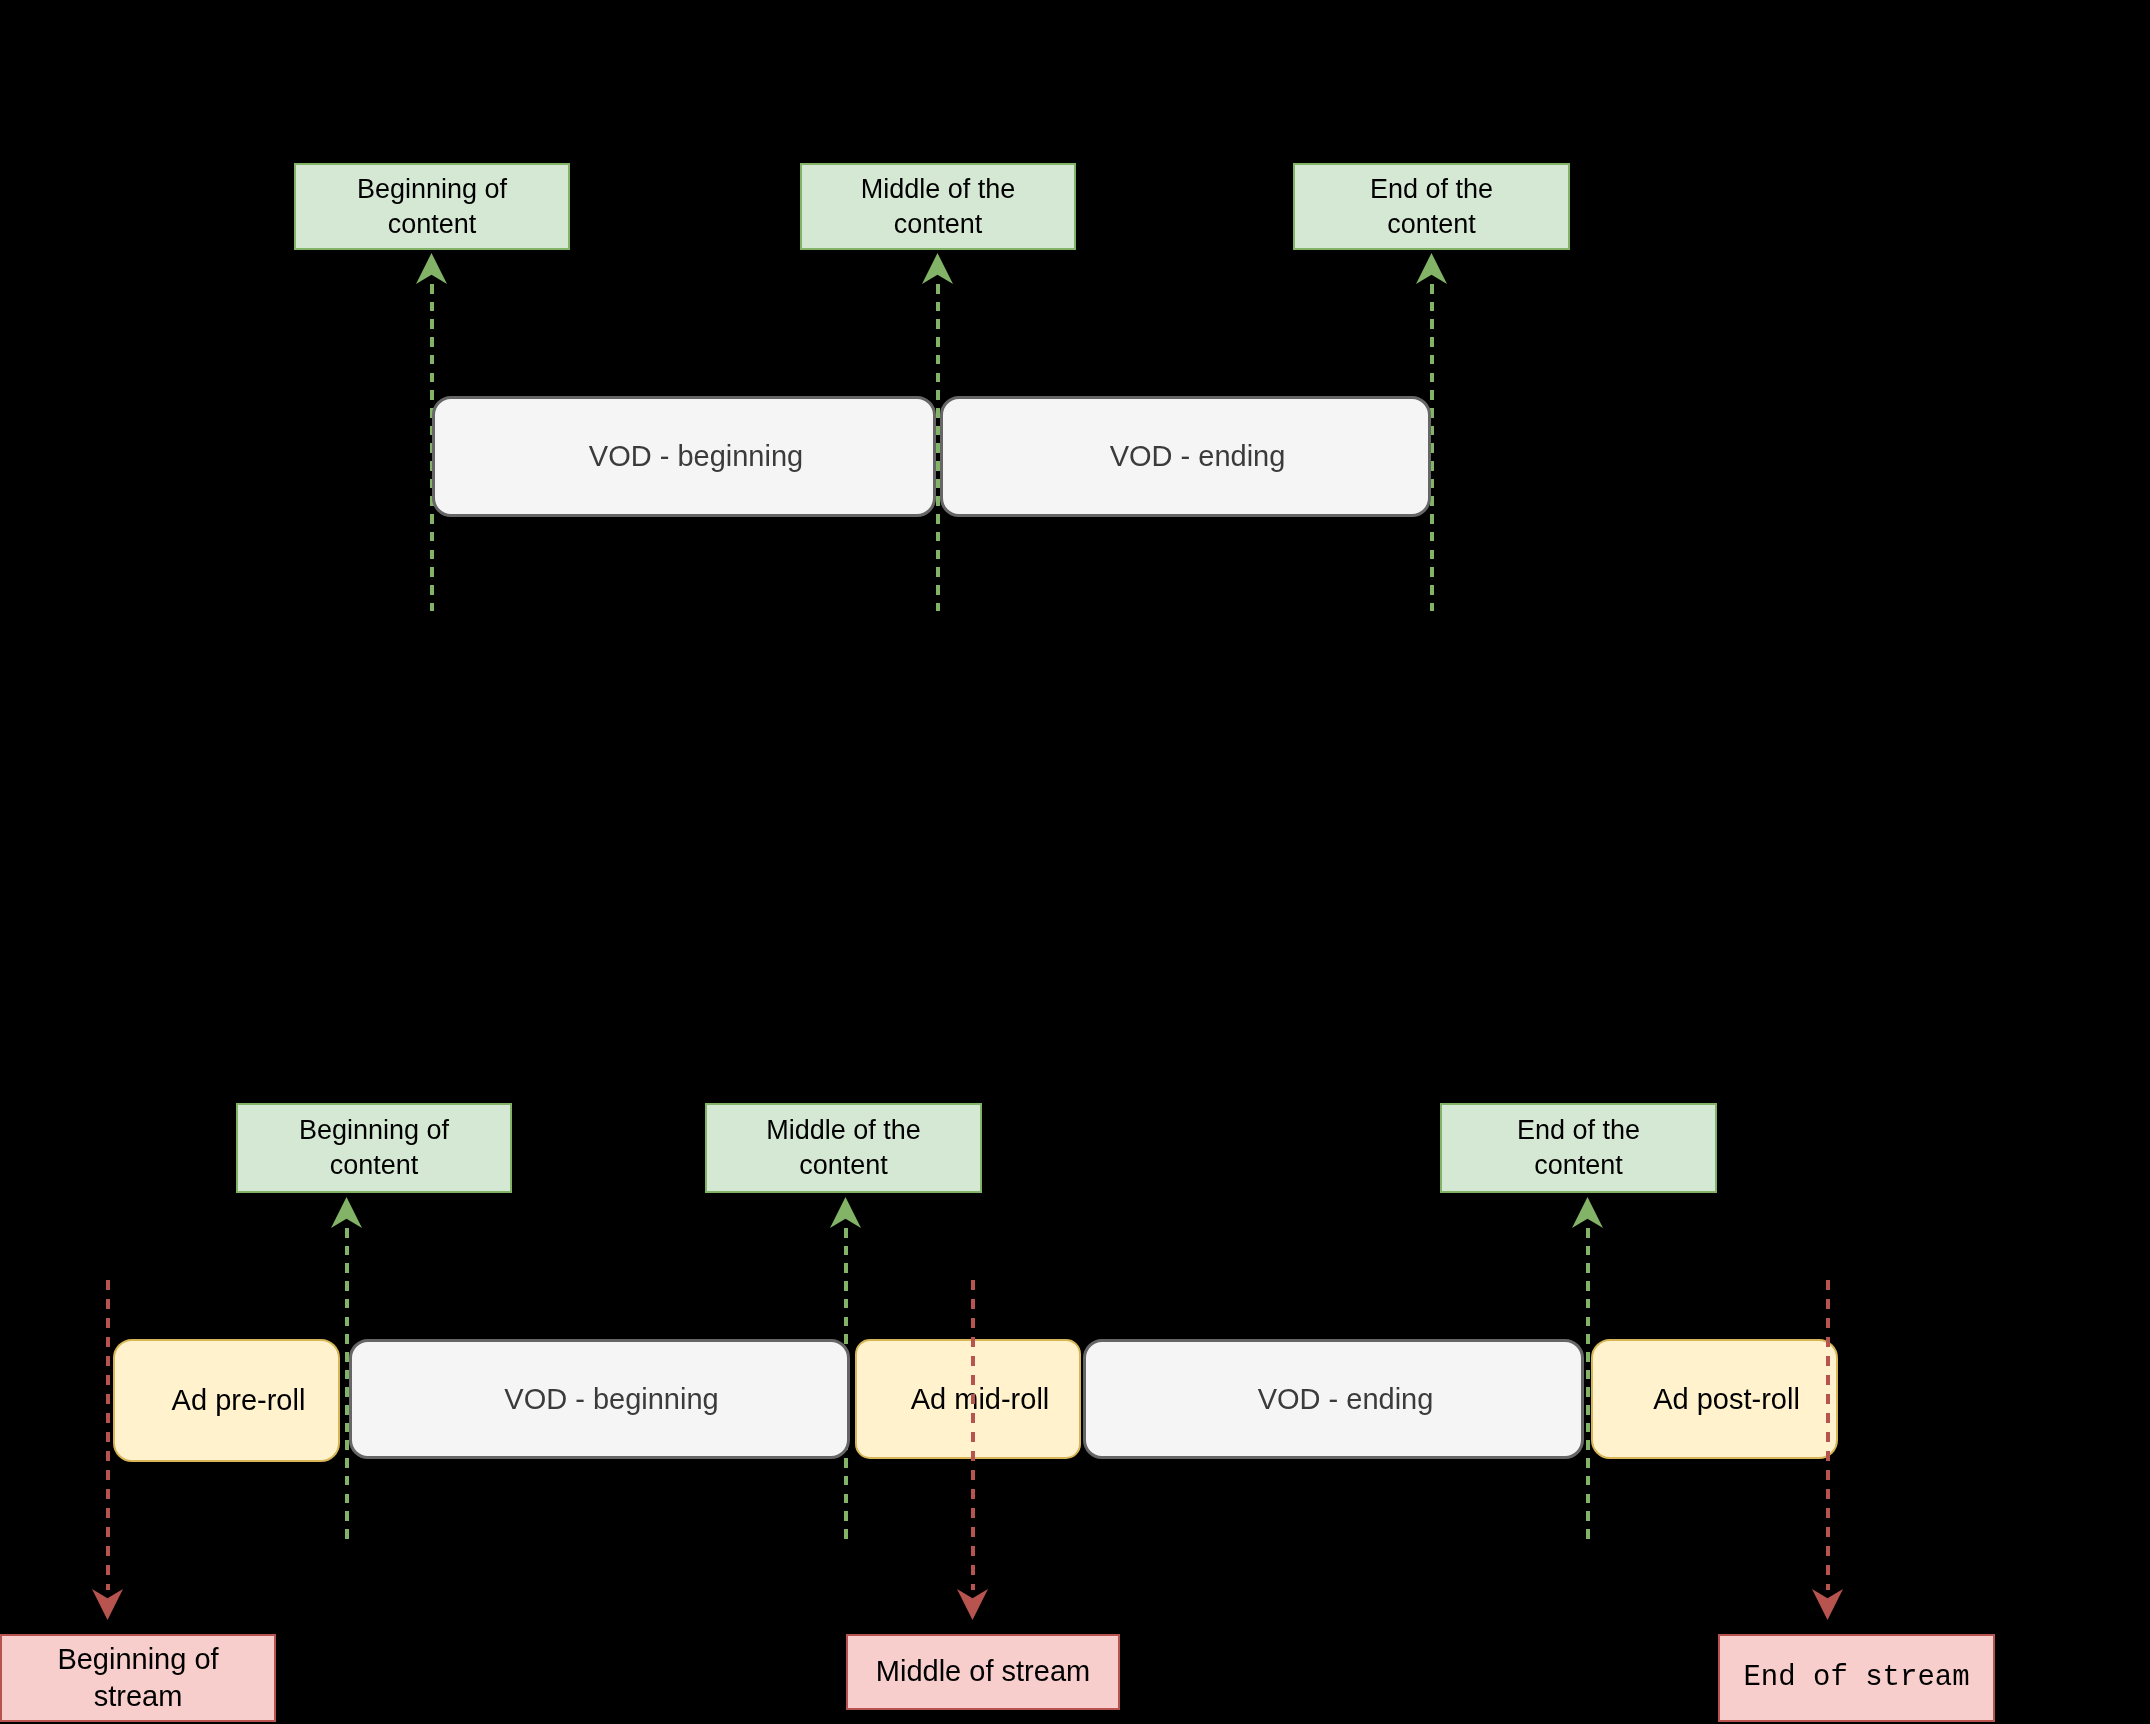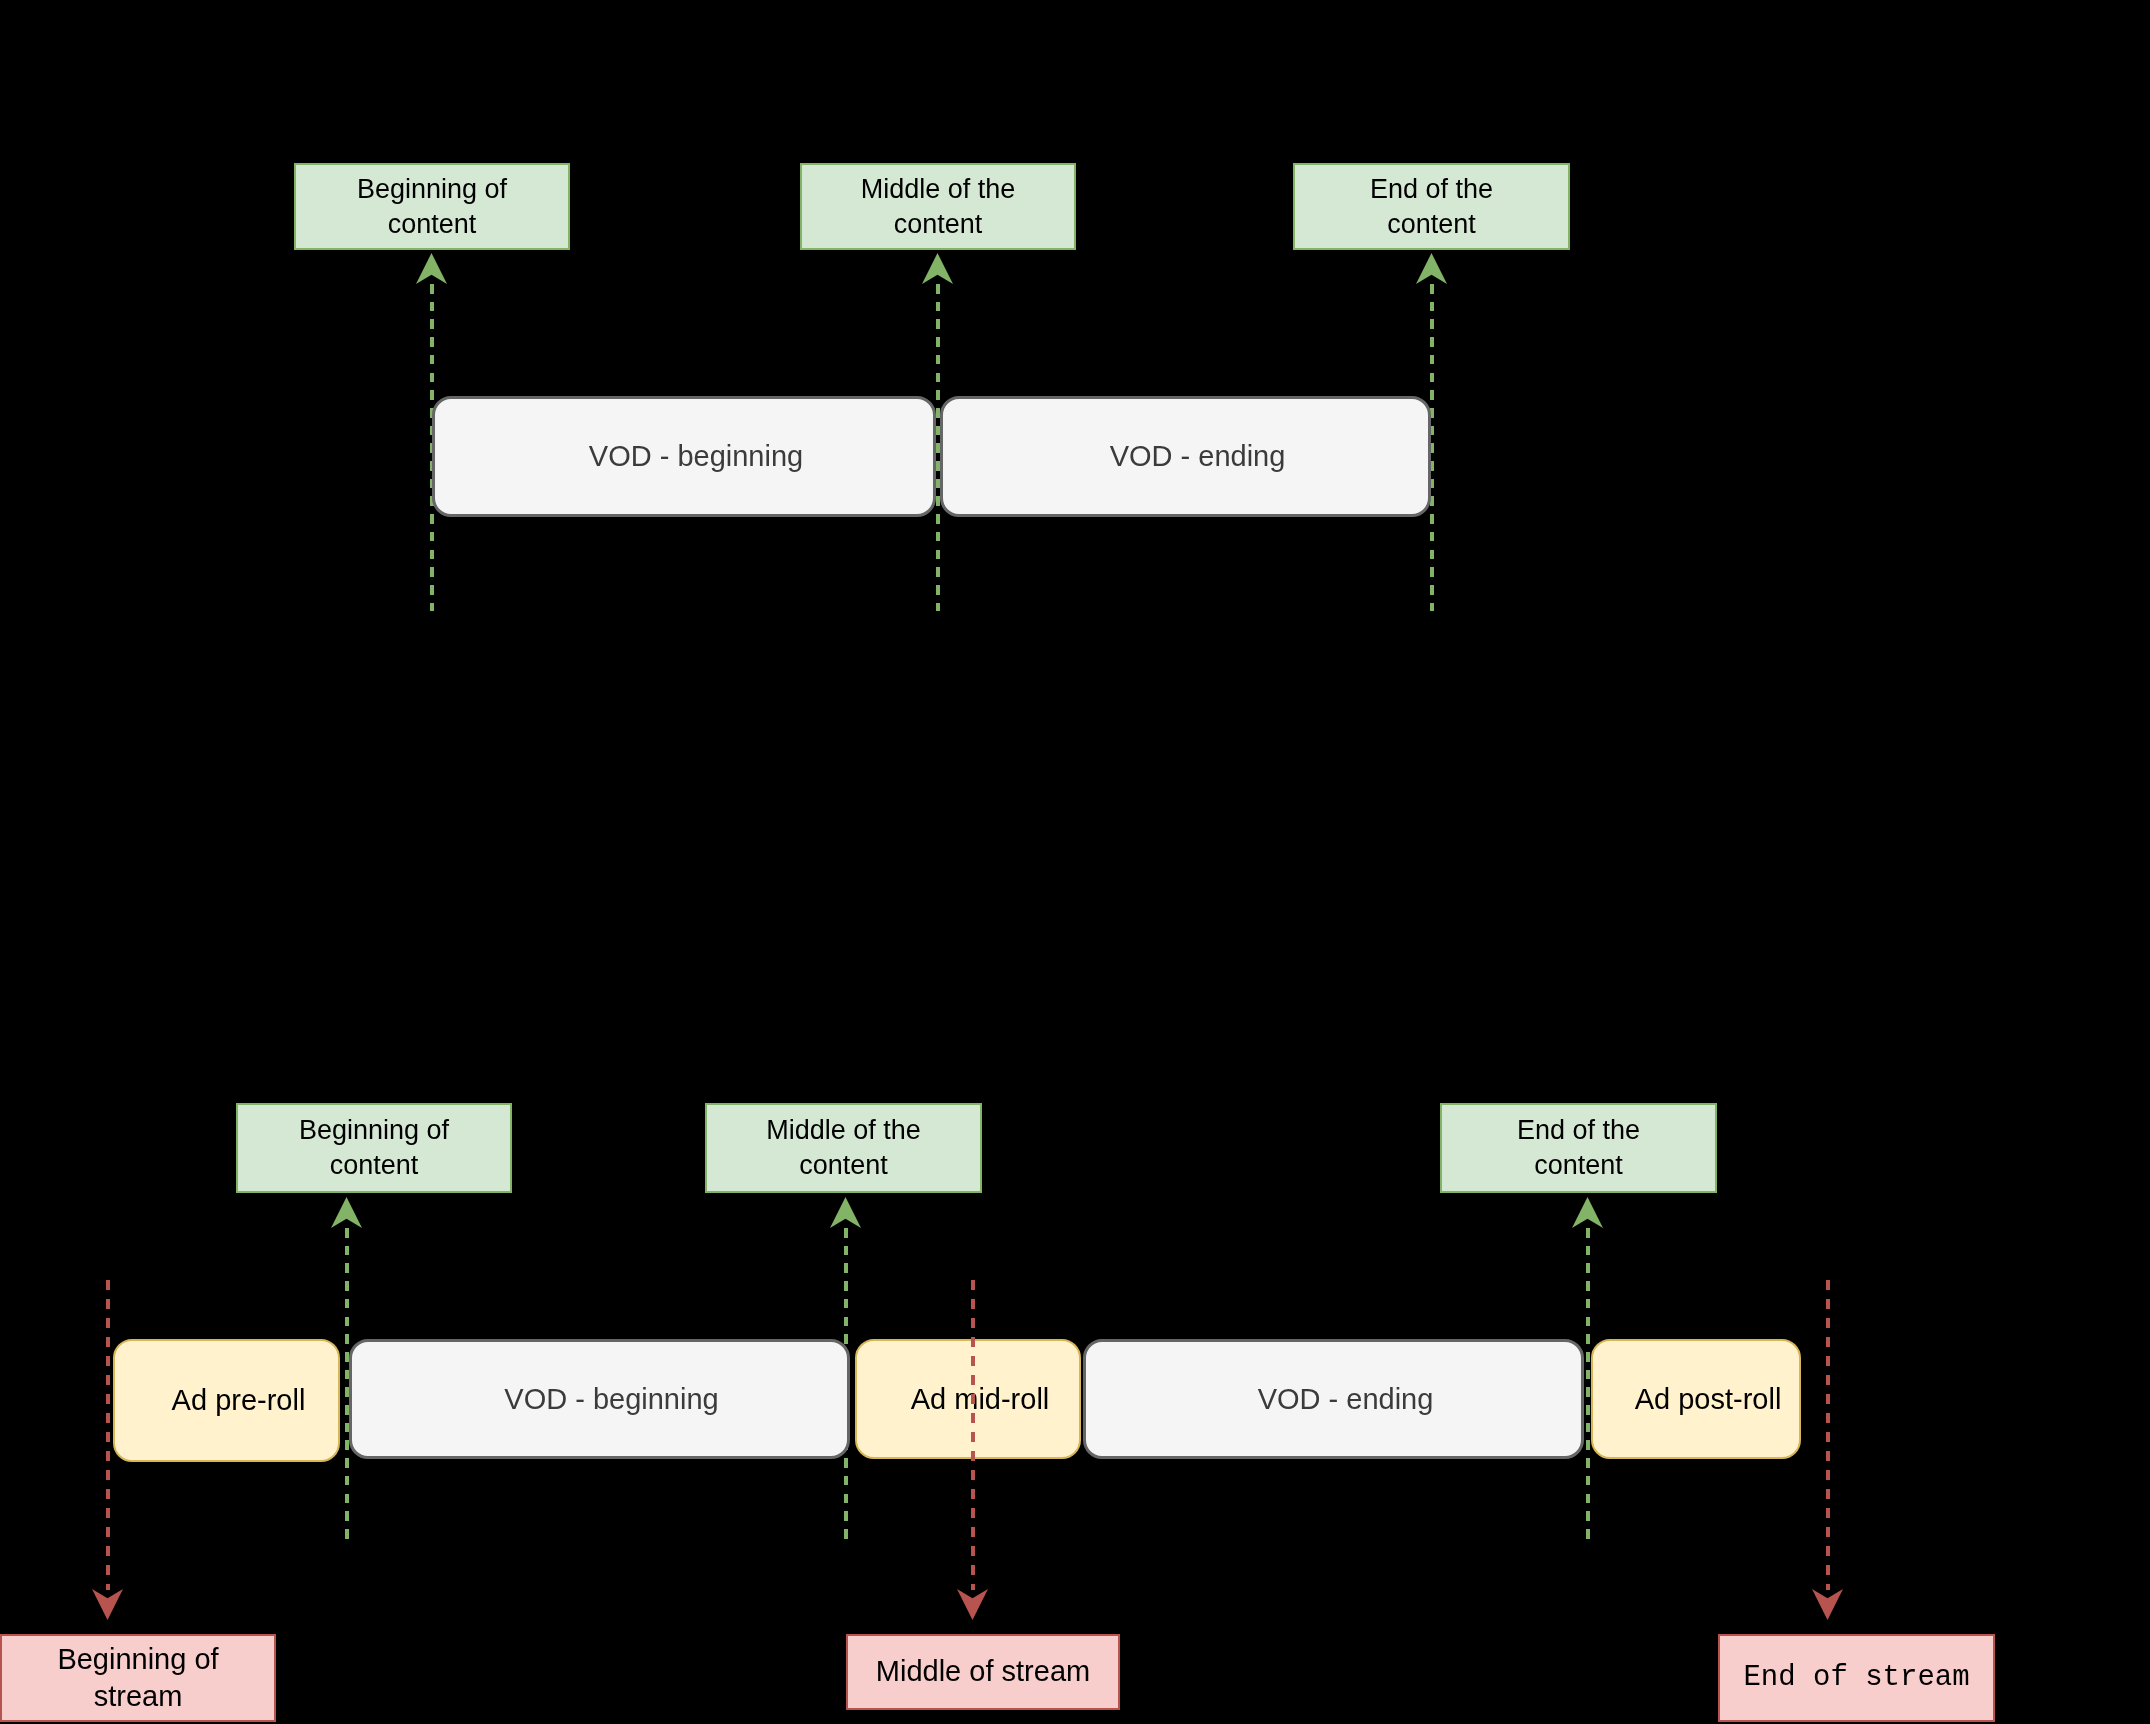--- a/index.html
+++ b/index.html
@@ -163,27 +163,27 @@
 content</span></div>
     <div class="marker" style="left:1440px;top:1103px;width:277px;height:90px;"><span>End of the
 content</span></div>
 
     <div class="segment ad" style="left:113px;top:1339px;width:227px;height:123px;">
         <span>Ad pre-roll</span>
       </div>
     <div class="segment vod" style="left:349px;top:1339px;width:501px;height:120px;">
         <span>VOD - beginning</span>
       </div>
-    <div class="segment ad" style="left:855px;top:1339px;width:226px;height:120px;">
+    <div class="segment ad" style="left:855px;top:1339px;width:226px;height:120px;border-radius:15px;">
         <span>Ad mid-roll</span>
       </div>
     <div class="segment vod" style="left:1083px;top:1339px;width:501px;height:120px;">
         <span>VOD - ending</span>
       </div>
-    <div class="segment ad" style="left:1591px;top:1339px;width:210px;height:120px;">
+    <div class="segment ad" style="left:1591px;top:1339px;width:247px;height:120px;">
         <span>Ad post-roll</span>
       </div>
 
     <div>
       <div class="vline red" style="left:106px;top:1280px;height:310px;"></div>
       <div class="ahead down" style="left:92px;top:1589px;"></div>
     </div>
     <div>
       <div class="vline red" style="left:971px;top:1280px;height:310px;"></div>
       <div class="ahead down" style="left:957px;top:1589px;"></div>

